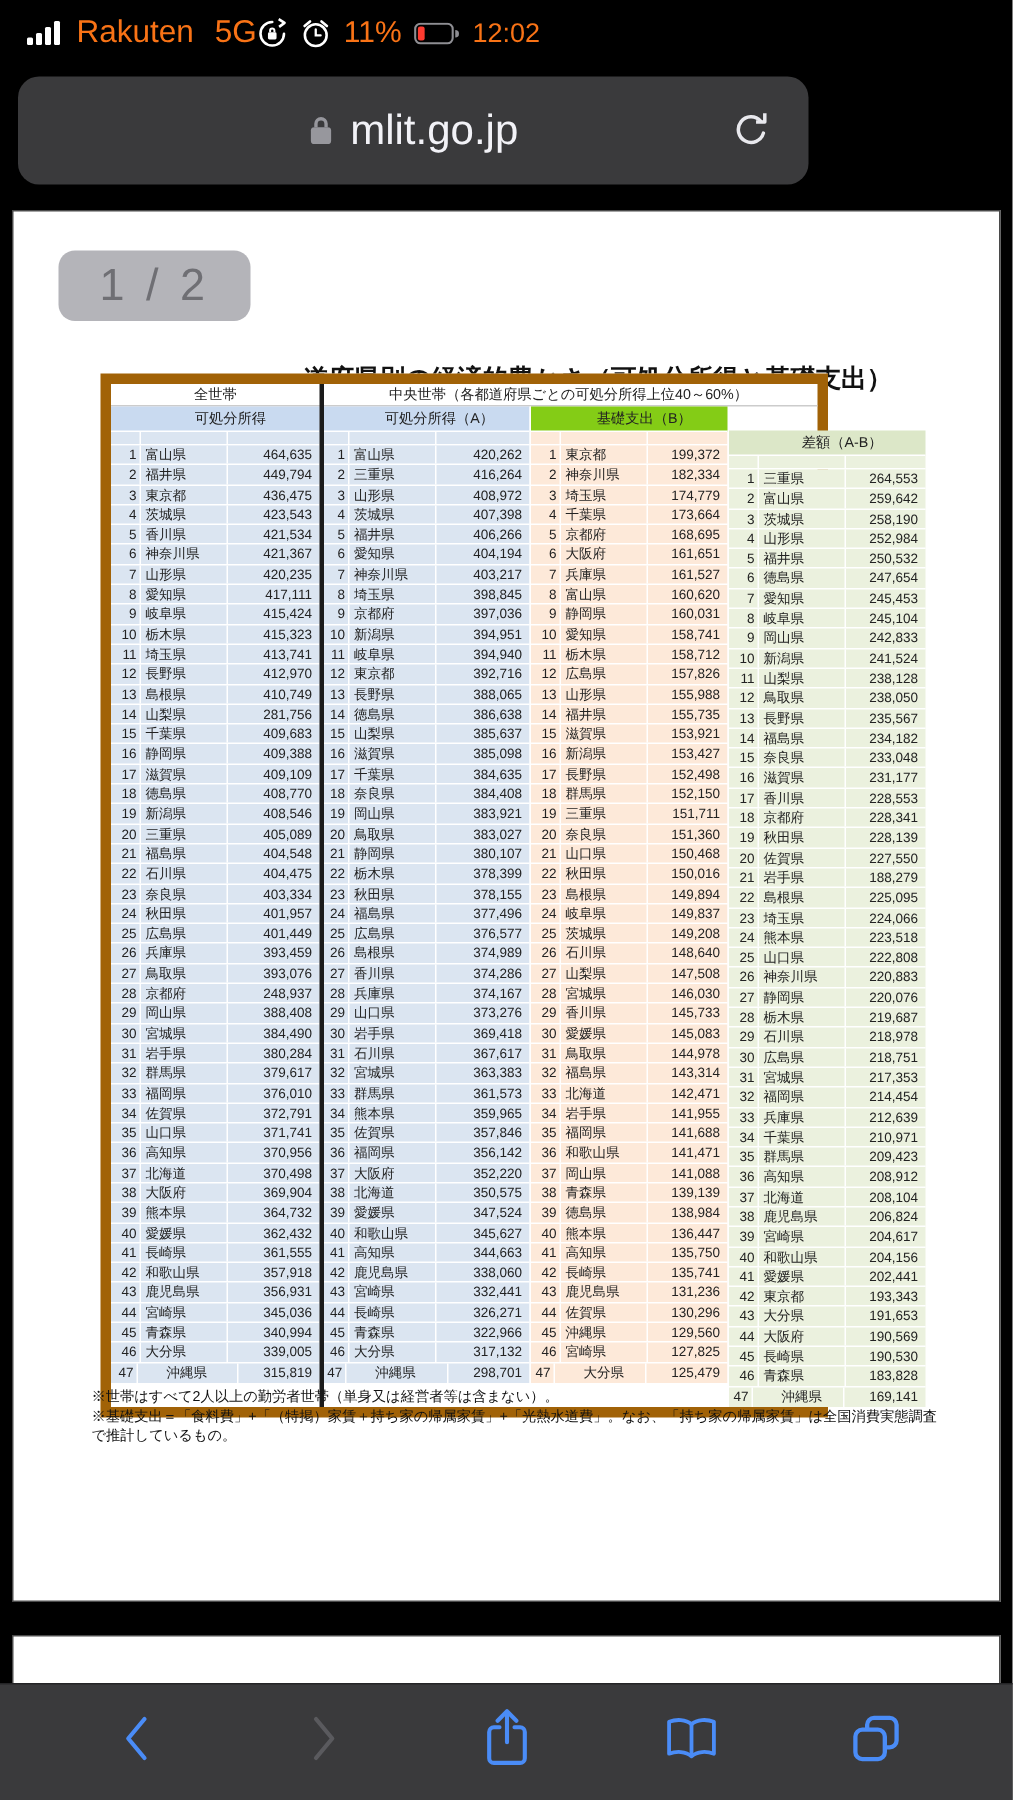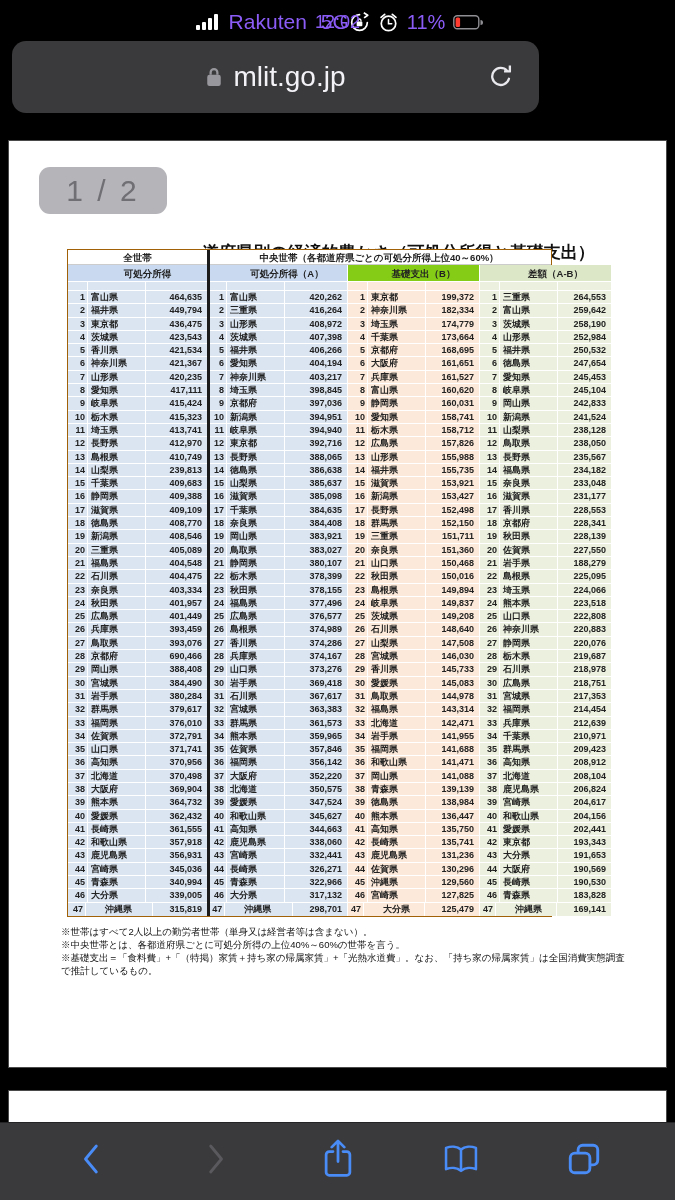--- a/index.html
+++ b/index.html
@@ -6,29 +6,29 @@
   html,body { width:675px; height:1200px; }
   body {
     position:relative; background:#000; overflow:hidden;
     font-family:"Liberation Sans", sans-serif;
     -webkit-font-smoothing:antialiased;
   }
 
   
   .status-bar {
     position:absolute; top:0; left:0; width:675px; height:40px;
-    display:flex; align-items:center; justify-content:center;
-    padding:4px 14px 0 18px; color:#8b5cf6;
+    display:flex; align-items:center; justify-content:flex-start;
+    padding:4px 14px 0 18px; color:#f97316;
   }
   .sb-left { display:flex; align-items:center; gap:8px; font-size:21px; font-weight:500; }
   .sb-time { position:absolute; left:50%; transform:translateX(-50%); font-size:18px; font-weight:400; }
   .sb-right { display:flex; align-items:center; gap:8px; font-size:20px; font-weight:500; }
 
   
-  .url-bar-wrap { position:absolute; top:36px; left:0; width:551px; height:84px; }
+  .url-bar-wrap { position:absolute; top:46px; left:0; width:551px; height:84px; }
   .url-field {
     position:absolute; left:12px; right:12px; top:5px; height:72px;
     background:#3a3a3c; border-radius:14px;
     display:flex; align-items:center; justify-content:center; gap:10px;
     color:#f2f2f7; font-size:28px;
   }
   .reload-btn { position:absolute; right:24px; top:50%; transform:translateY(-50%); }
 
   
   .doc-page {
@@ -44,33 +44,33 @@
   .doc-title {
     position:absolute; left:150px; right:28px; top:56px;
     text-align:center; font-size:17px; font-weight:700; color:#111;
     white-space:nowrap;
     margin-top:44px;
   }
 
   
   .stat-table {
     position:absolute; left:58px; top:108px; width:485px;
-    border:1px solid #a16207; font-size:9px; color:#222; background:#fff;font-weight:bold;
+    border:7px solid #a16207; font-size:9px; color:#222; background:#fff;
   }
   .thead-top { display:flex; height:15px; line-height:15px; text-align:center;
     border-bottom:1px solid #ccc; font-size:9.5px; }
   .thead-top .cell-zensetai { width:139px; }
   .thead-top .cell-chuo { flex:1; }
   .black-divider { position:absolute; left:139px; top:0; bottom:0; width:3px; background:#1b1b1b; z-index:4; }
   .tgroups { display:flex; }
   .tgroup { position:relative; }
   .tgroup.g1 { width:139px; }
   .tgroup.g2 { width:140px; }
   .tgroup.g3 { width:132px; border-left:1px solid #fff; }
-  .tgroup.g4 { width:132px; border-left:1px solid #fff; }
+  .tgroup.g4 { width:132px; border-left:1px solid #fff;margin-top:16px; }
   .ghead { height:17px; line-height:17px; text-align:center; border-bottom:1px solid #fff; font-size:9.5px;padding-left:20px; }
   .gstrip { height:9px; display:flex; border-bottom:1px solid #fff; }
   .gstrip span:nth-child(1){ width:20px; border-right:1px solid #fff; }
   .gstrip span:nth-child(2){ width:58px; border-right:1px solid #fff; }
   .gstrip span:nth-child(3){ flex:1; }
   .trow { display:flex; height:13.3px; border-bottom:1px solid #fff; line-height:12.3px; }
   .trow:last-child { border-bottom:none;gap:16px; }
   .trow .rank { width:20px; text-align:right; padding-right:2px; border-right:1px solid #fff; }
   .trow .pname { width:58px; padding-left:3px; border-right:1px solid #fff; overflow:hidden; white-space:nowrap; }
   .trow .pval { flex:1; text-align:right; padding-right:5px; }
@@ -241,21 +241,21 @@
               <span class="pval">412,970</span>
             </div>
             <div class="trow">
               <span class="rank">13</span>
               <span class="pname">島根県</span>
               <span class="pval">410,749</span>
             </div>
             <div class="trow">
               <span class="rank">14</span>
               <span class="pname">山梨県</span>
-              <span class="pval">239,813</span>
+              <span class="pval">281,756</span>
             </div>
             <div class="trow">
               <span class="rank">15</span>
               <span class="pname">千葉県</span>
               <span class="pval">409,683</span>
             </div>
             <div class="trow">
               <span class="rank">16</span>
               <span class="pname">静岡県</span>
               <span class="pval">409,388</span>
@@ -311,21 +311,21 @@
               <span class="pval">393,459</span>
             </div>
             <div class="trow">
               <span class="rank">27</span>
               <span class="pname">鳥取県</span>
               <span class="pval">393,076</span>
             </div>
             <div class="trow">
               <span class="rank">28</span>
               <span class="pname">京都府</span>
-              <span class="pval">690,466</span>
+              <span class="pval">248,937</span>
             </div>
             <div class="trow">
               <span class="rank">29</span>
               <span class="pname">岡山県</span>
               <span class="pval">388,408</span>
             </div>
             <div class="trow">
               <span class="rank">30</span>
               <span class="pname">宮城県</span>
               <span class="pval">384,490</span>
@@ -1151,21 +1151,20 @@
               <span class="pname">沖縄県</span>
               <span class="pval">169,141</span>
             </div>
           </div>
       </div>
     </div>
   </div>
 
   <div class="footnotes">
     <div class="fn">※世帯はすべて2人以上の勤労者世帯（単身又は経営者等は含まない）。</div>
-    <div class="fn">※中央世帯とは、各都道府県ごとに可処分所得の上位40%～60%の世帯を言う。</div>
     <div class="fn">※基礎支出＝「食料費」+「（特掲）家賃＋持ち家の帰属家賃」+「光熱水道費」。なお、「持ち家の帰属家賃」は全国消費実態調査で推計しているもの。</div>
   </div>
 </div>
 
 <div class="doc-page-2"></div>
 
 <div class="toolbar">
   <button class="tb-btn">
     <svg width="26" height="34" viewBox="0 0 24 30">
       <path d="M16 3 L6 15 L16 27" fill="none" stroke="#4a8cf7" stroke-width="2.6" stroke-linecap="round" stroke-linejoin="round"></path>

